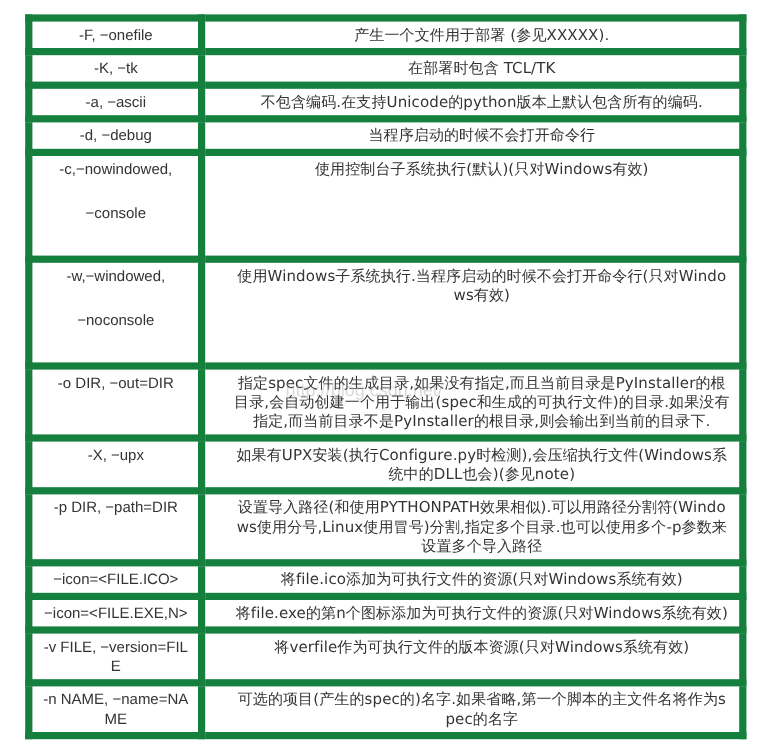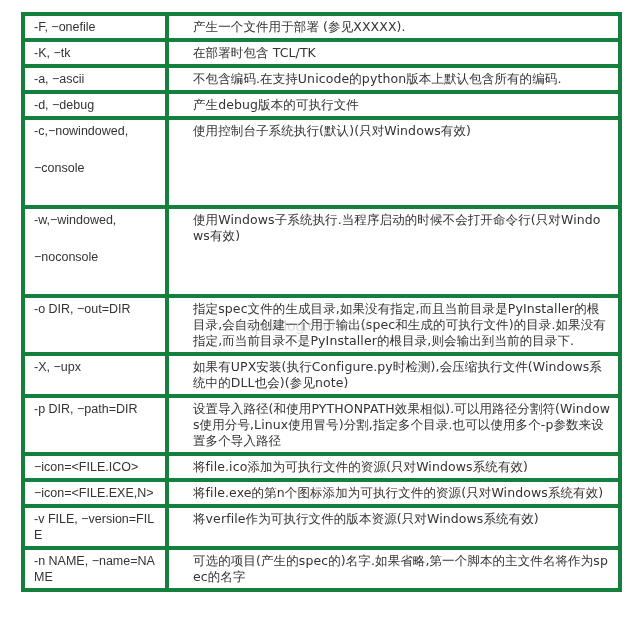--- a/index.html
+++ b/index.html
@@ -21,25 +21,26 @@
       top: 12px;
       width: 601px;
       border-collapse: collapse;
       border: 3px solid #cccccc;
       border-right: 3px solid #cccccc;
       table-layout: fixed;
       font-size: 12.5px;
       line-height: 16px;
     }
     .options-table td {
-      border: 4px solid #15803d;
+      border: 6px solid #15803d;
       vertical-align: top;
       padding: 3px 8px 3px 9px;
       overflow: hidden;
       word-break: break-all;
+      text-align: center;
     }
     .options-table td.opt {
       width: 126px;
       font-family: "Liberation Sans", sans-serif;
       font-size: 12.5px;
     }
     .options-table td.desc {
       font-size: 12.5px;
       letter-spacing: 0.1px;
       padding-left: 24px;
@@ -75,21 +76,21 @@
     <tr style="height:23px">
       <td class="opt"><span>-K, −tk</span></td>
       <td class="desc"><span>在部署时包含 TCL/TK</span></td>
     </tr>
     <tr style="height:23px">
       <td class="opt"><span>-a, −ascii</span></td>
       <td class="desc"><span>不包含编码.在支持Unicode的python版本上默认包含所有的编码.</span></td>
     </tr>
     <tr style="height:23px">
       <td class="opt"><span>-d, −debug</span></td>
-      <td class="desc"><span>产生debug版本的可执行文件</span></td>
+      <td class="desc"><span>当程序启动的时候不会打开命令行</span></td>
     </tr>
     <tr style="height:89px">
       <td class="opt">
         <span>-c,−nowindowed,</span>
         <span class="gap"></span>
         <span>−console</span>
       </td>
       <td class="desc"><span>使用控制台子系统执行(默认)(只对Windows有效)</span></td>
     </tr>
     <tr style="height:89px">

